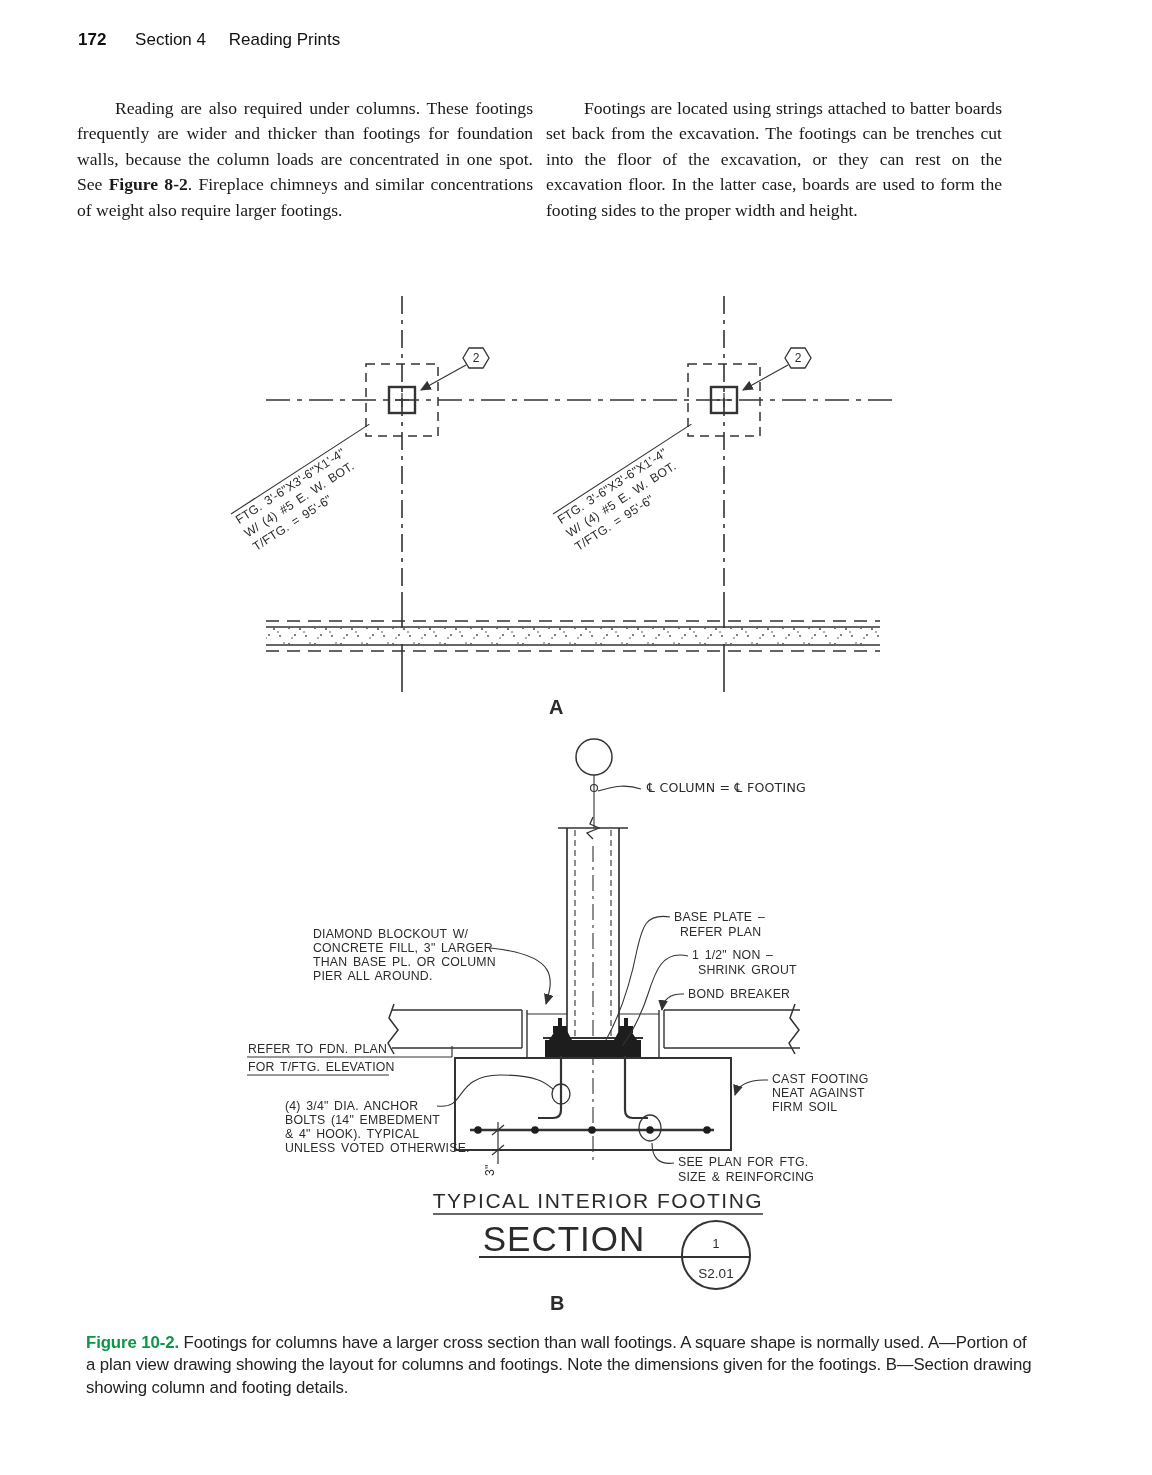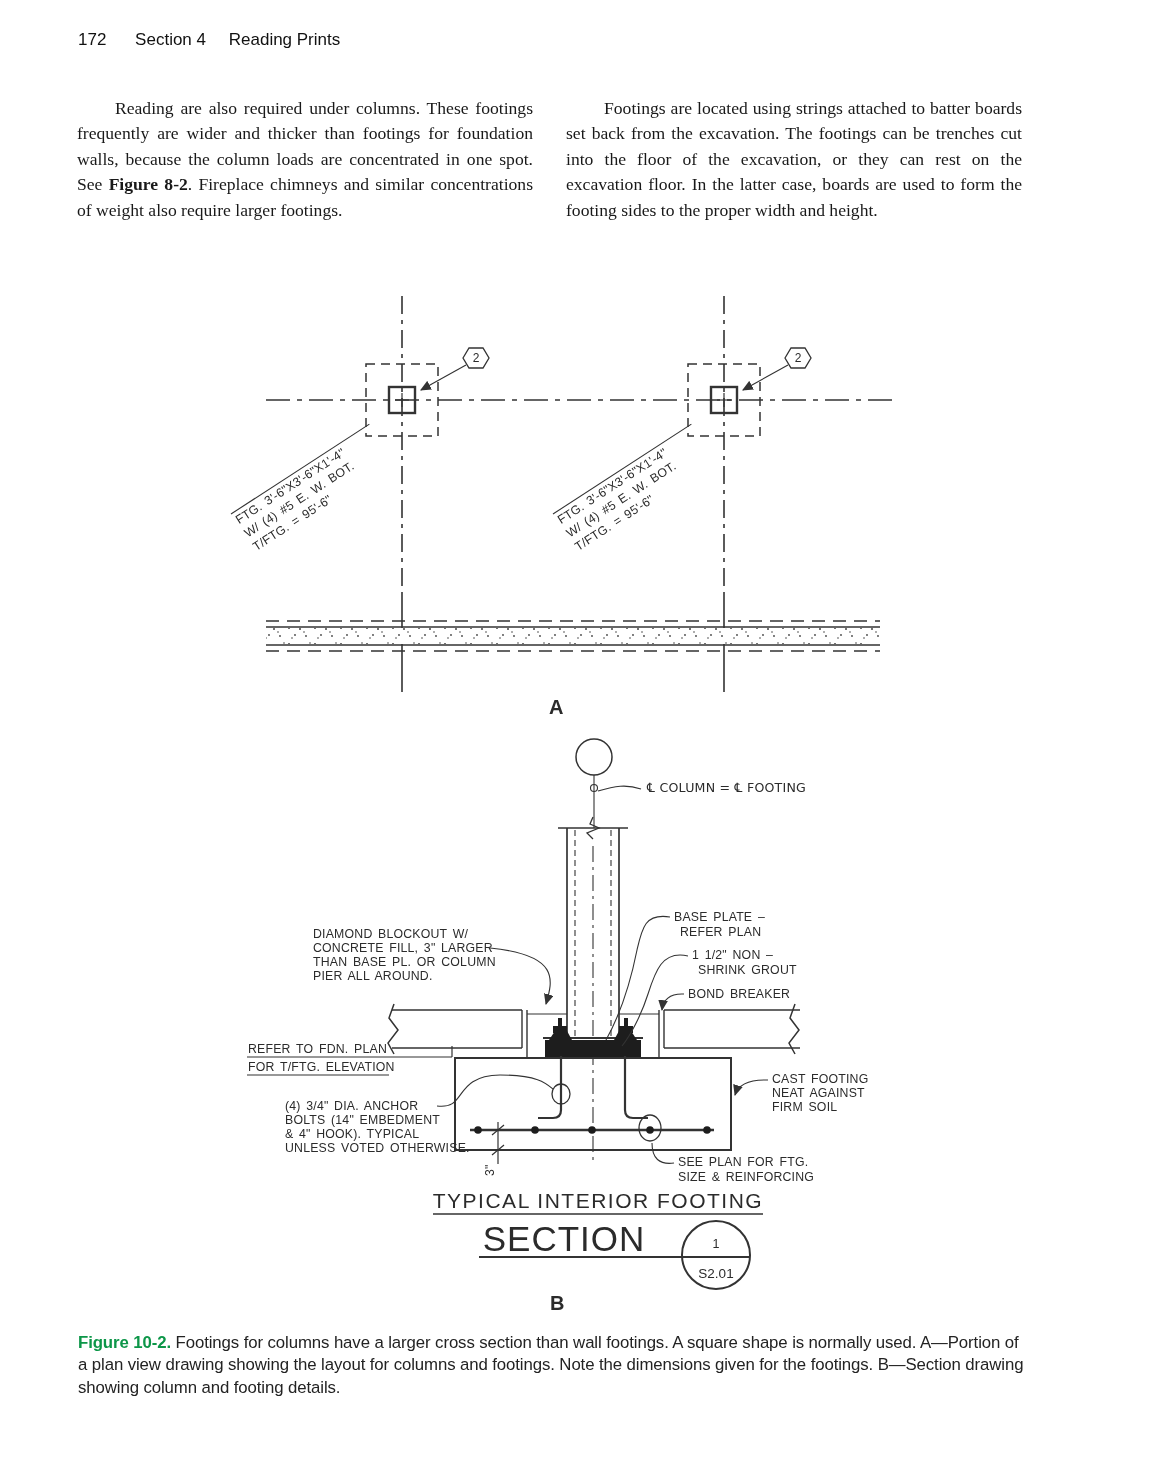--- a/index.html
+++ b/index.html
@@ -1,32 +1,32 @@
 <!DOCTYPE html>
 <html><head>
 <meta charset="utf-8">
 <style>
   html,body{margin:0;padding:0;}
   body{width:1152px;height:1475px;background:#ffffff;position:relative;
        font-family:"Liberation Serif", serif;color:#1c1c1c;}
   .hdr{position:absolute;top:30px;left:78px;font-family:"Liberation Sans",sans-serif;
        font-size:17px;color:#111;}
-  .hdr .num{font-weight:normal;}
+  .hdr .num{font-weight:bold;}
   .hdr .sec{margin-left:24px;}
   .hdr .chap{margin-left:18px;}
   .col{position:absolute;top:96px;width:456px;text-align:justify;
        font-size:17.6px;line-height:25.4px;color:#191919;}
   .col-l{left:77px;}
-  .col-r{left:566px;}
+  .col-r{left:546px;}
   .col .indent{display:inline-block;width:38px;}
   .figwrap{position:absolute;left:0;top:0;width:1152px;height:1475px;}
   svg text{fill:#2b2b2b;font-family:"Liberation Sans",sans-serif;}
   .dtx{font-size:12.3px;letter-spacing:.2px;word-spacing:2px;}
   .cltx{font-size:12.6px;font-family:"DejaVu Sans",sans-serif;letter-spacing:.2px;}
-  .caption{position:absolute;left:78px;top:1332px;width:950px;
+  .caption{position:absolute;left:86px;top:1332px;width:950px;
            font-family:"Liberation Sans",sans-serif;font-size:16.8px;
            line-height:22.4px;color:#232323;letter-spacing:-0.1px;}
   .caption .figlabel{font-weight:bold;color:#0c9648;}
 </style>
 </head>
 <body>
 
 <div class="hdr">
   <span class="num">172</span>
   <span class="sec">Section 4</span>

